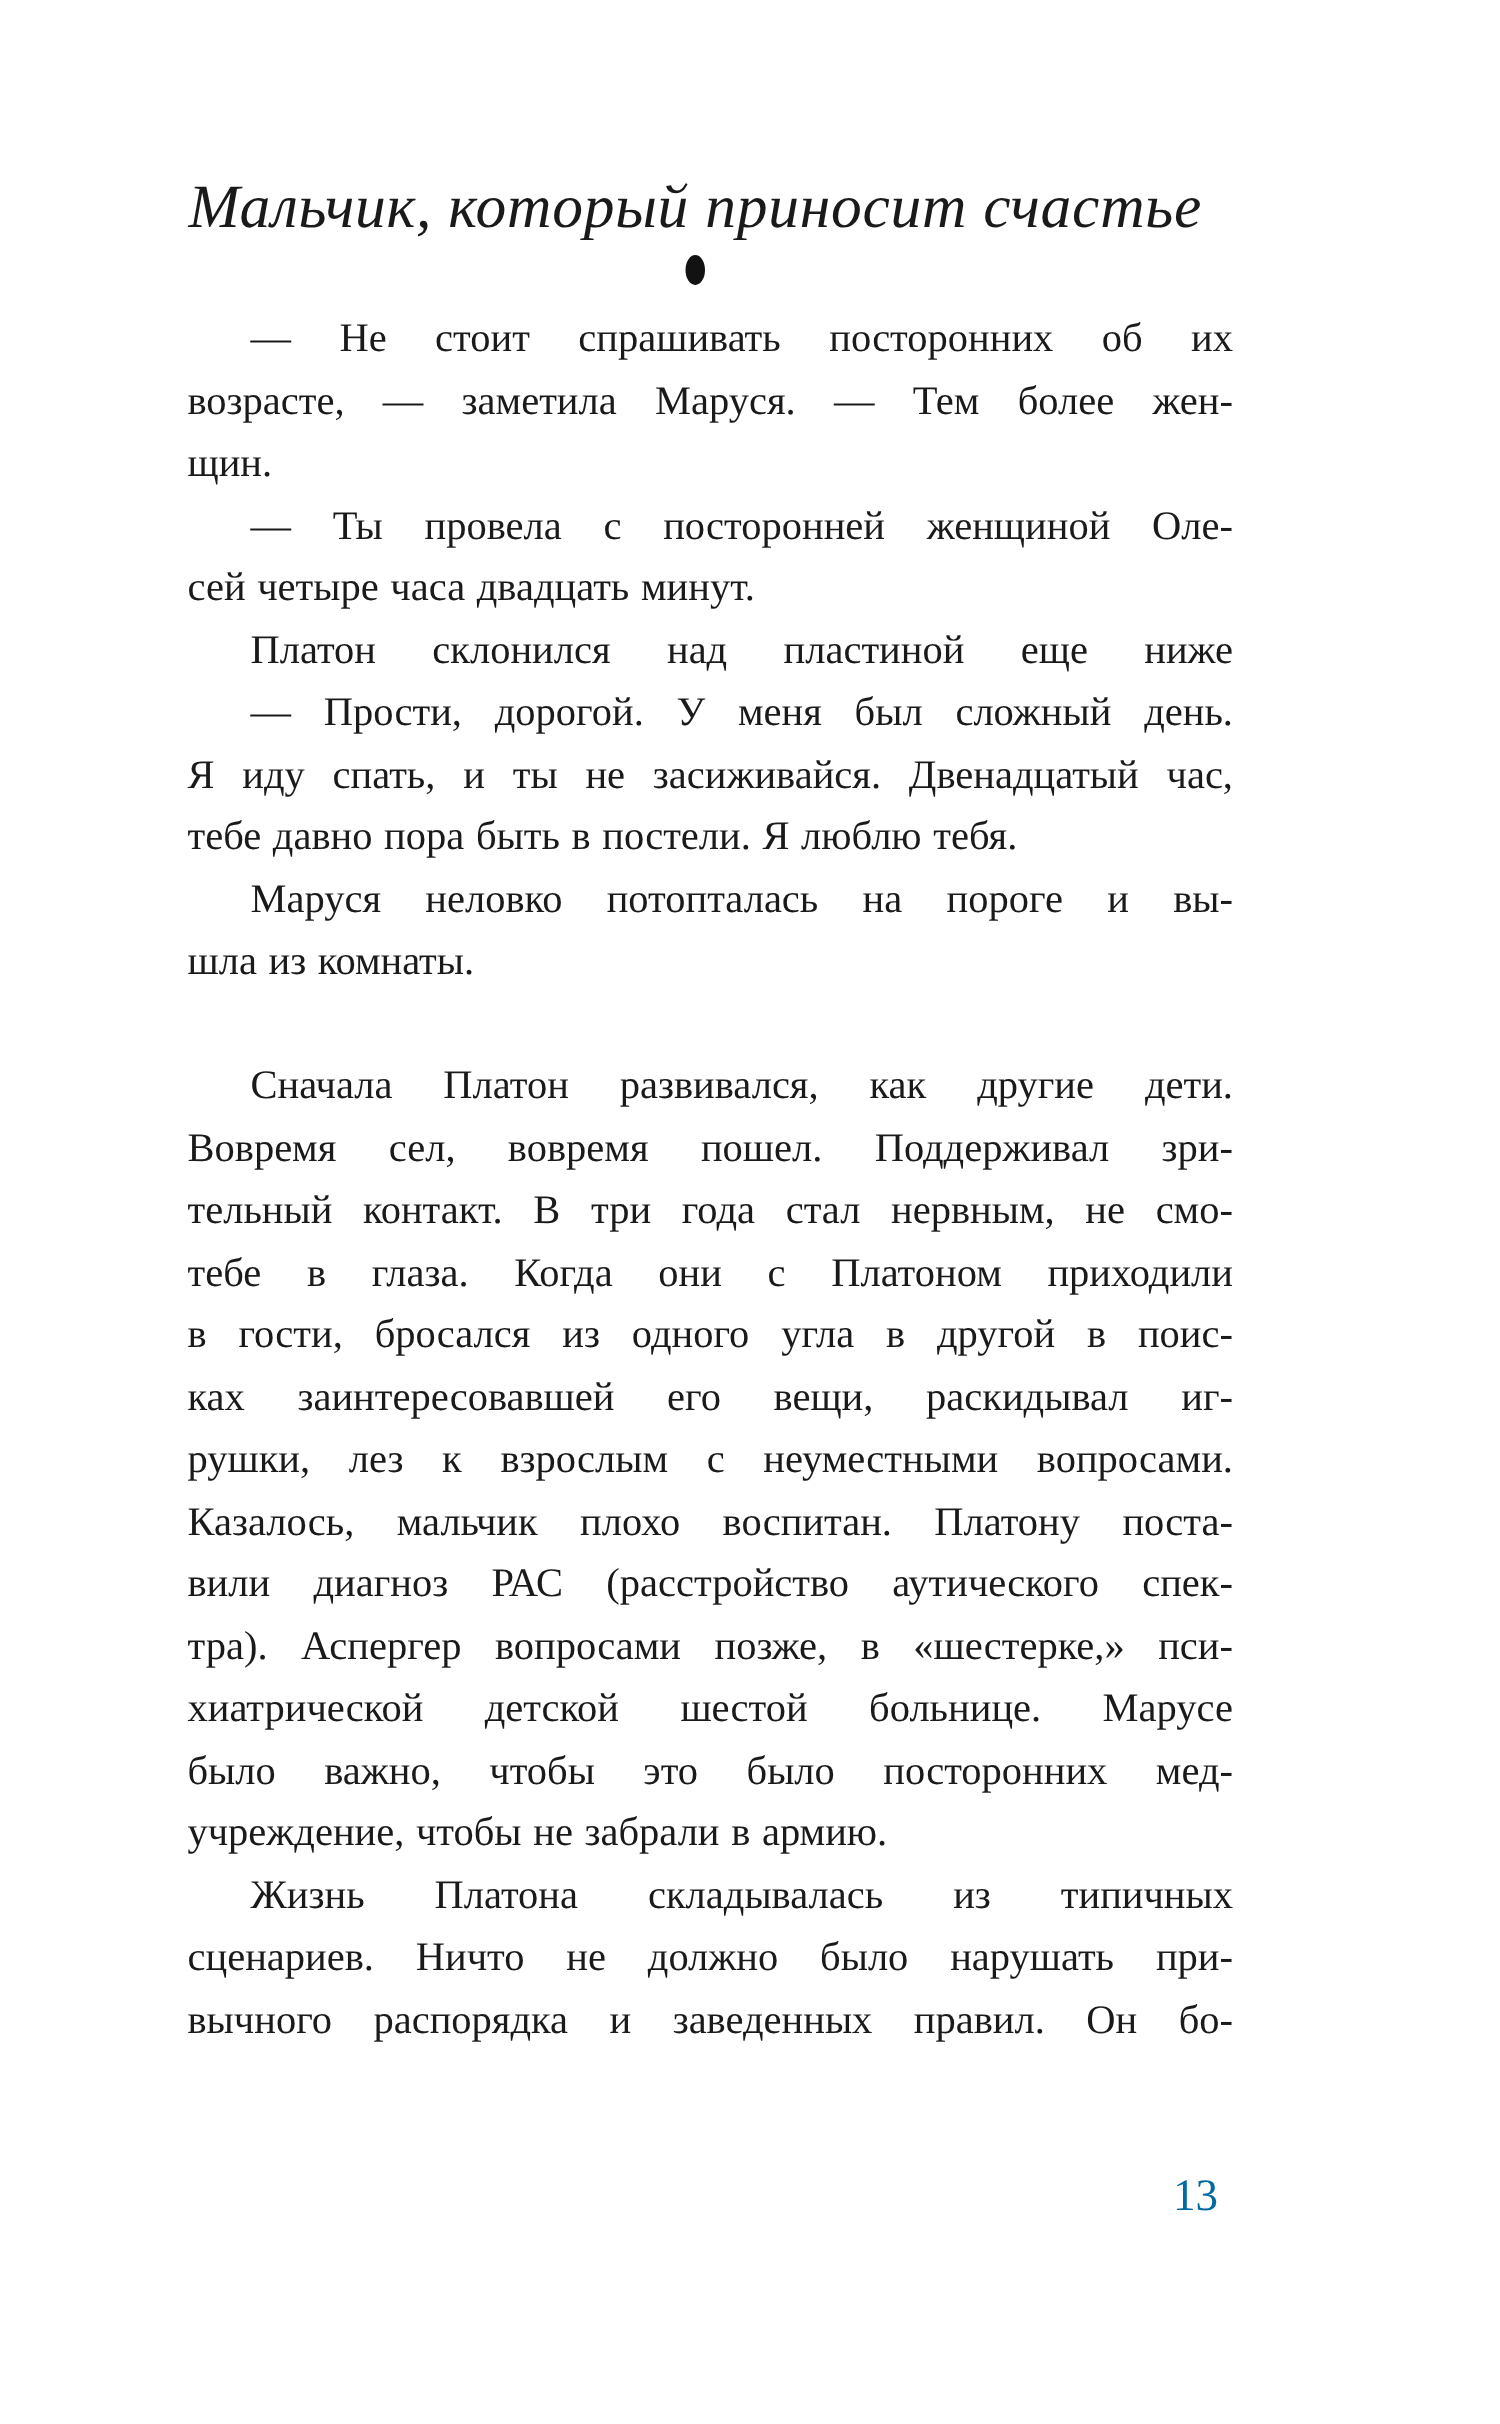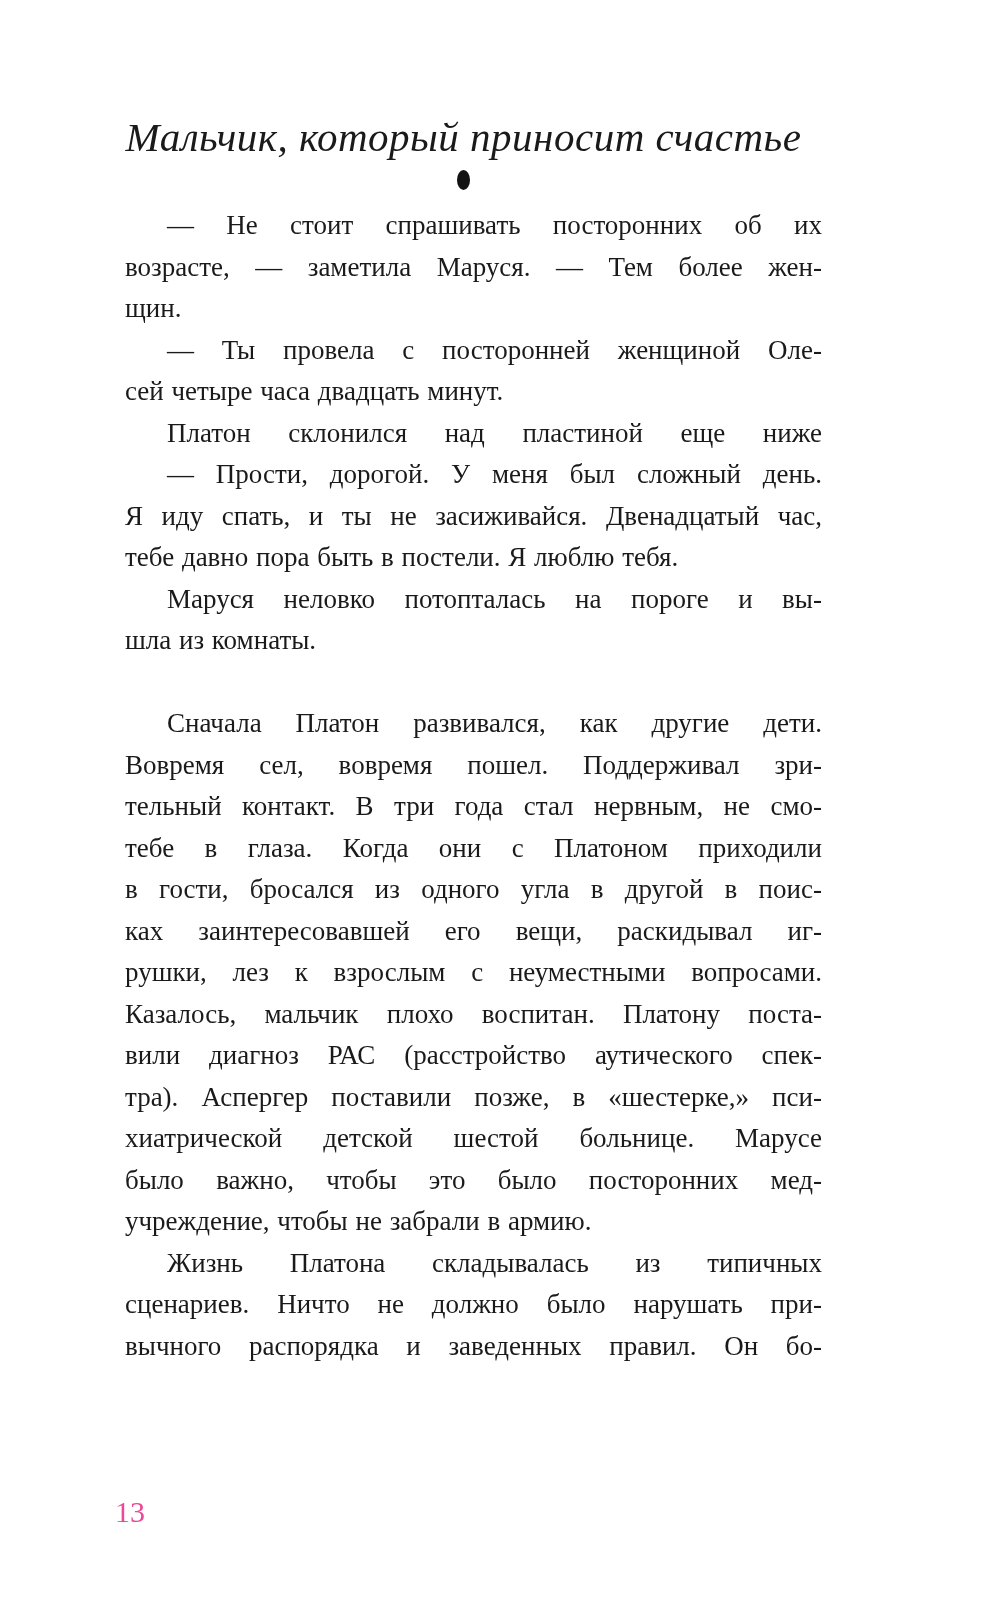--- a/index.html
+++ b/index.html
@@ -70,25 +70,24 @@
     padding-left: 42px;
   }
   .line.gap {
     margin-top: 41.5px;
   }
   .page-number {
     position: absolute;
     top: 1446px;
     left: 115px;
     width: 697px;
-    text-align: left;
+    text-align: right;
     font-size: 30px;
     line-height: 36px;
-    color: #ec4899;
-    margin-top: 48px;
+    color: #0369a1;
   }
 </style>
 </head>
 <body>
 
 <div class="book-page">
 
   <div class="running-header">Мальчик, который приносит счастье</div>
 
   <div class="separator-dot">
@@ -109,21 +108,21 @@
       <div class="line last">шла из комнаты.</div>
       <div class="line indent gap">Сначала Платон развивался, как другие дети.</div>
       <div class="line">Вовремя сел, вовремя пошел. Поддерживал зри-</div>
       <div class="line">тельный контакт. В три года стал нервным, не смо-</div>
       <div class="line">тебе в глаза. Когда они с Платоном приходили</div>
       <div class="line">в гости, бросался из одного угла в другой в поис-</div>
       <div class="line">ках заинтересовавшей его вещи, раскидывал иг-</div>
       <div class="line">рушки, лез к взрослым с неуместными вопросами.</div>
       <div class="line">Казалось, мальчик плохо воспитан. Платону поста-</div>
       <div class="line">вили диагноз РАС (расстройство аутического спек-</div>
-      <div class="line">тра). Аспергер поставили позже, в «шестерке,» пси-</div>
+      <div class="line">тра). Аспергер вопросами позже, в «шестерке,» пси-</div>
       <div class="line">хиатрической детской шестой больнице. Марусе</div>
       <div class="line">было важно, чтобы это было посторонних мед-</div>
       <div class="line last">учреждение, чтобы не забрали в армию.</div>
       <div class="line indent">Жизнь Платона складывалась из типичных</div>
       <div class="line">сценариев. Ничто не должно было нарушать при-</div>
       <div class="line">вычного распорядка и заведенных правил. Он бо-</div>
     </div>
 
   <div class="page-number">13</div>
 

